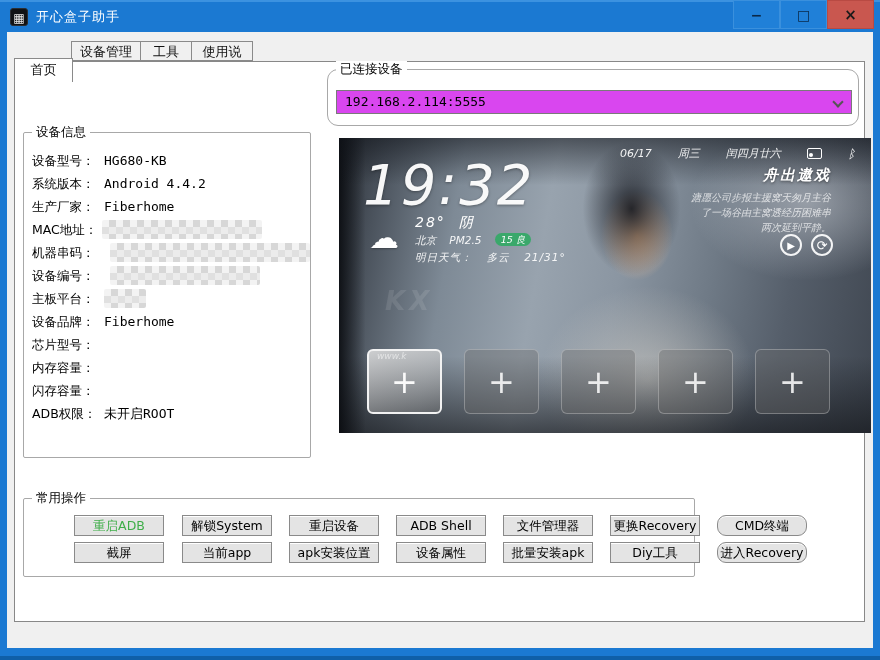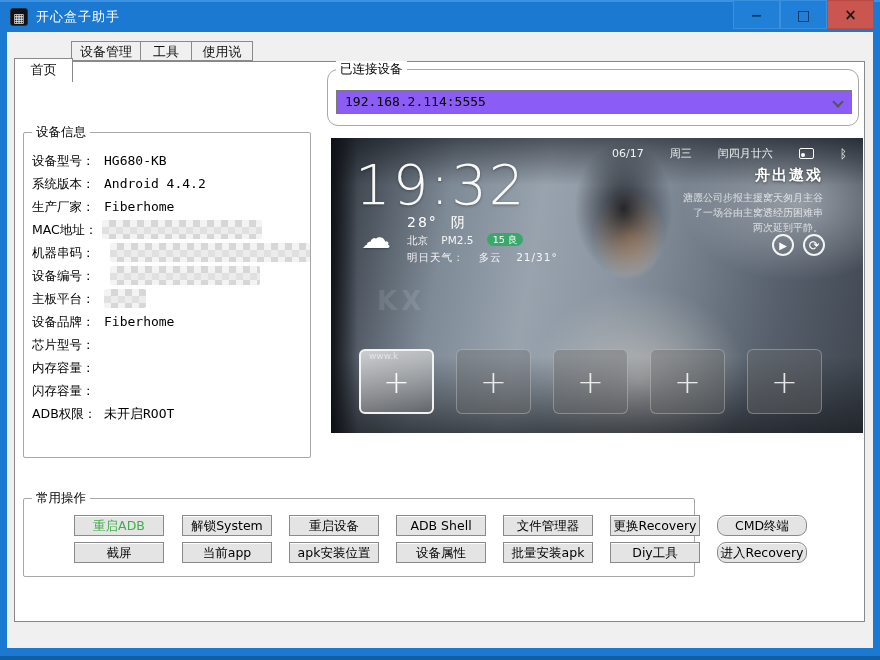--- a/index.html
+++ b/index.html
@@ -39,50 +39,51 @@
 
   .ip-input { position:absolute; left:8px; top:20px; width:148px; height:23px; border:1px solid #7a7a7a;
               background:#fff; font-family:"DejaVu Sans Mono","Liberation Mono",monospace; font-size:13px;
               padding:0 6px; color:#000; }
   .btn { position:absolute; height:23px; background:#e4e4e4; border:1px solid #8a8a8a;
          font-size:12.5px; color:#000; text-align:center; line-height:21px; cursor:default;
          box-shadow: inset 0 1px 0 #fff; }
   .btn-connect    { left:174px; top:20px; width:50px; }
   .btn-disconnect { left:231px; top:20px; width:50px; }
 
-  .combo { position:absolute; left:8px; top:20px; width:516px; height:24px; background:#8b5cf6;
+  .combo { position:absolute; left:8px; top:20px; width:516px; height:24px; background:#d946ef;
            border:1px solid #7a7a7a; font-family:"DejaVu Sans Mono","Liberation Mono",monospace;
            font-size:13px; line-height:22px; padding:0 8px; color:#000; }
   .combo-arrow { position:absolute; right:9px; top:7px; width:8px; height:8px;
                  border-right:2px solid #555; border-bottom:2px solid #555; transform:rotate(45deg); }
 
   
   .info-list { position:absolute; left:8px; top:16px; right:6px; }
   .info-row { position:relative; height:23px; line-height:23px; font-size:12.5px; color:#000; white-space:nowrap; }
   .info-label { display:inline-block; min-width:66px; }
   .info-value { font-family:"DejaVu Sans Mono","Liberation Mono",monospace; font-size:13px; margin-left:6px; }
   .redacted { position:absolute; top:2px; height:19px; border-radius:2px; filter:blur(0.5px);
               background-image:conic-gradient(#d7d7d7 25%,#ececec 0 50%,#e0e0e0 0 75%,#f3f3f3 0);
               background-size:14px 14px; }
   .red-mac    { left:70px;  width:160px; }
   .red-serial { left:78px;  width:200px; }
   .red-devno  { left:78px;  width:150px; }
   .red-board  { left:72px;  width:42px;  }
 
   
-  .preview { position:absolute; left:316px; top:76px; width:532px; height:295px; overflow:hidden;
+  .preview { position:absolute; left:324px; top:76px; width:532px; height:295px; overflow:hidden;
     background:
       linear-gradient(180deg, rgba(15,18,24,.55), rgba(15,18,24,0) 16%),
       linear-gradient(90deg, rgba(8,10,14,.85), rgba(8,10,14,0) 5%),
       linear-gradient(0deg, rgba(18,20,24,.65), rgba(18,20,24,0) 26%),
       radial-gradient(ellipse 70px 95px at 55% 24%, rgba(18,20,26,.88), rgba(18,20,26,0) 70%),
       radial-gradient(ellipse 48px 60px at 56% 33%, rgba(243,192,148,.95), rgba(243,192,148,0) 75%),
       radial-gradient(ellipse 150px 130px at 58% 82%, rgba(214,210,202,.6), rgba(214,210,202,0) 72%),
       radial-gradient(ellipse 180px 120px at 88% 22%, rgba(205,210,217,.55), rgba(205,210,217,0) 65%),
       linear-gradient(100deg, #2a2f36 0%, #4a525c 8%, #7e8a96 22%, #98a3ae 38%, #8b96a2 52%, #6f7a86 68%, #555e6a 82%, #3f4650 100%);
+    font-style: italic;
   }
   .clock { position:absolute; left:24px; top:14px; font-size:56px; font-weight:200; color:rgba(255,255,255,.96);
            letter-spacing:2px; text-shadow:0 1px 3px rgba(0,0,0,.35); }
   .cloud-icon { position:absolute; left:30px; top:82px; font-size:30px; color:#fff; text-shadow:0 1px 2px rgba(0,0,0,.3); }
   .wx-temp { position:absolute; left:76px; top:76px; font-size:14px; color:#fff; letter-spacing:2px; }
   .wx-city { position:absolute; left:76px; top:95px; font-size:10.5px; color:rgba(255,255,255,.92); }
   .wx-city span { margin-right:10px; }
   .pm-badge { display:inline-block; background:#3aa86b; color:#fff; font-size:9.5px; line-height:13px;
               padding:0 6px; border-radius:7px; vertical-align:1px; }
   .wx-tomorrow { position:absolute; left:76px; top:113px; font-size:10.5px; color:rgba(255,255,255,.9); letter-spacing:1px; }

